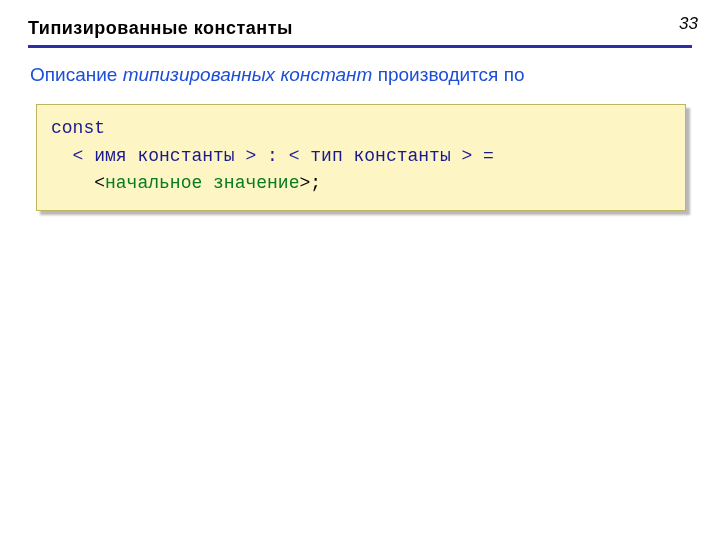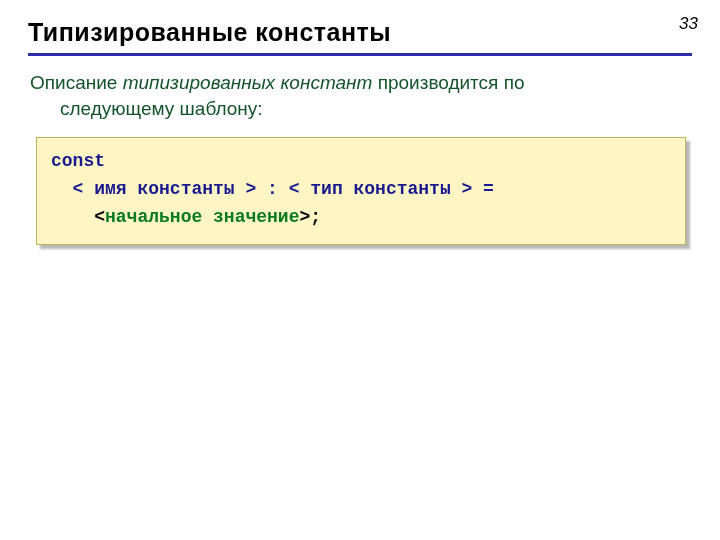--- a/index.html
+++ b/index.html
@@ -16,35 +16,35 @@
   }
   .page-num {
     position: absolute;
     top: 14px;
     right: 22px;
     font-size: 17px;
     color: #000;
     font-style: italic;
   }
   .title {
-    font-size: 25px;
+    font-size: 18px;
     font-weight: bold;
     color: #000;
     padding-bottom: 4px;
     letter-spacing: 0.5px;
   }
   .rule {
     height: 3px;
     background: #2f2ca8;
     margin-top: 2px;
     margin-bottom: 14px;
   }
   .intro {
     font-size: 19px;
-    color: #14532d;
+    color: #1d4ed8;
     line-height: 1.35;
     margin-bottom: 16px;
     padding-left: 2px;
   }
   .intro .em { font-style: italic; }
   .intro .indent { display: block; padding-left: 30px; }
   .codebox-wrap {
     position: relative;
     margin: 0 6px 0 8px;
   }
@@ -55,40 +55,39 @@
     filter: blur(1px);
     z-index: 0;
   }
   .codebox {
     position: relative;
     background: #fdf6c4;
     border: 1px solid #bdb65f;
     padding: 10px 14px 12px 14px;
     font-family: "Courier New", Courier, monospace;
     font-size: 18px;
-    font-weight: bold;
+    font-weight: normal;
     line-height: 1.55;
     z-index: 1;
     white-space: pre;
   }
   .kw-navy  { color: #1a1a8f; }
   .kw-green { color: #0a7a1f; }
   .kw-black { color: #000; }
 </style>
 </head>
 <body>
 
 <div class="slide">
   <div class="page-num">33</div>
   <div class="title">Типизированные  константы</div>
   <div class="rule"></div>
 
   <div class="intro">
     <span>Описание </span><span class="em">типизированных констант</span><span> производится по</span>
-    <span class="indent">следующему шаблону:</span>
   </div>
 
   <div class="codebox-wrap">
     <div class="codebox-shadow"></div>
     <div class="codebox"><span class="kw-navy">const</span>
 <span class="kw-navy">  &lt; </span><span class="kw-navy">имя константы</span><span class="kw-navy"> &gt; : &lt; </span><span class="kw-navy">тип константы</span><span class="kw-navy"> &gt; =</span>
 <span class="kw-black">    &lt;</span><span class="kw-green">начальное значение</span><span class="kw-black">&gt;;</span></div>
   </div>
 </div>
 

